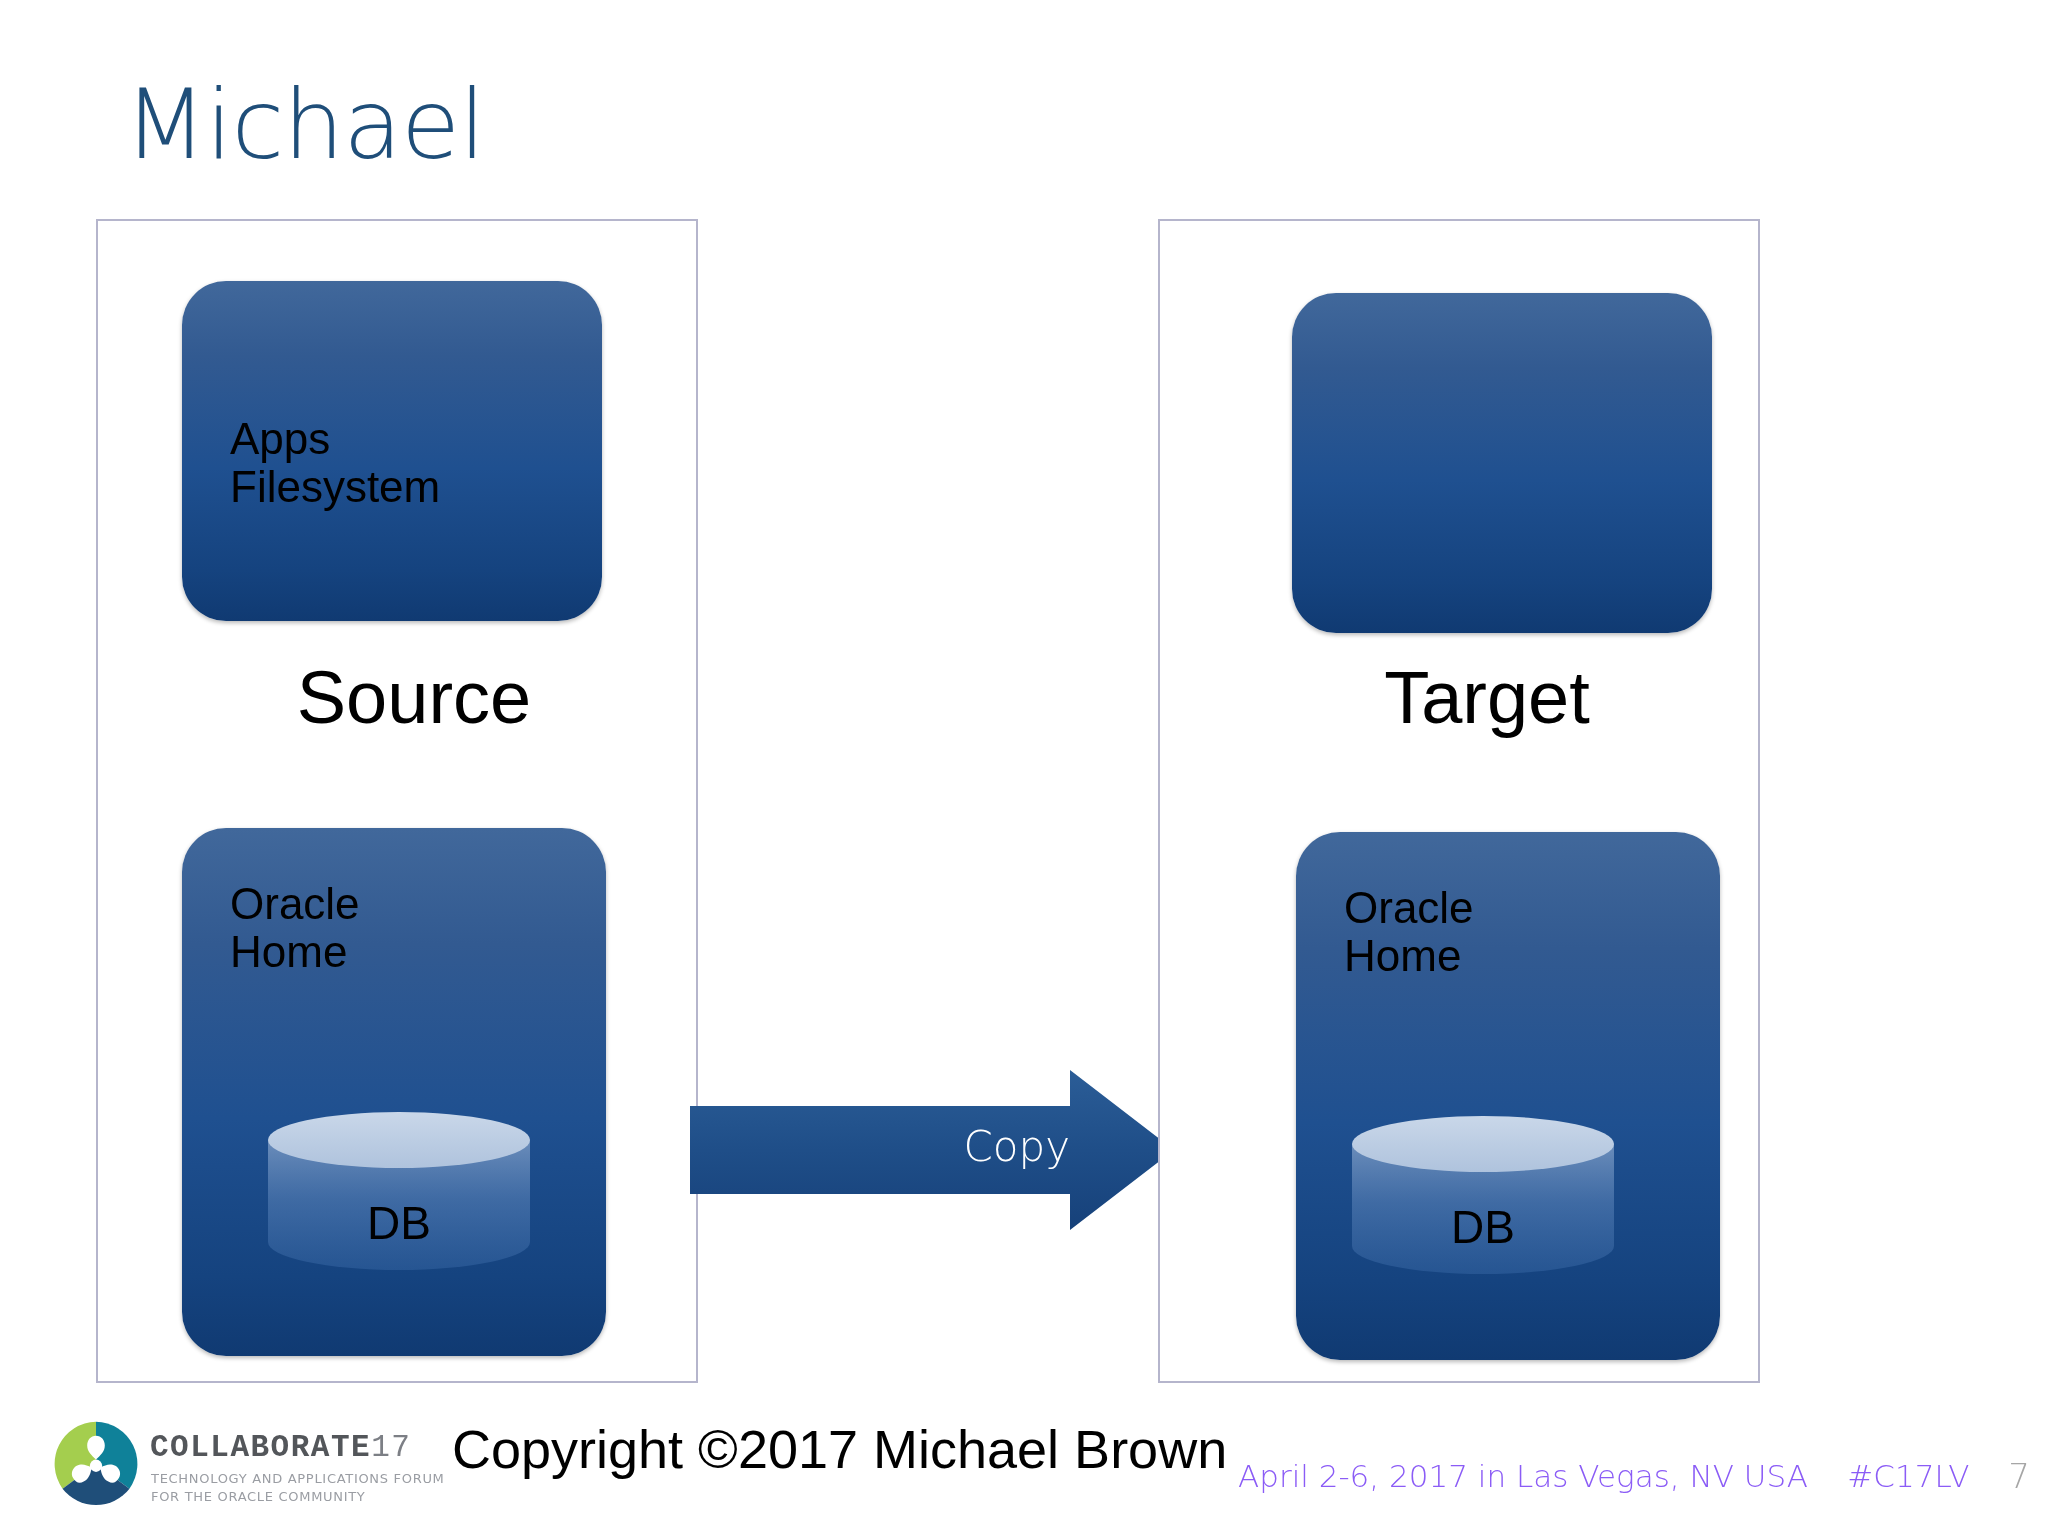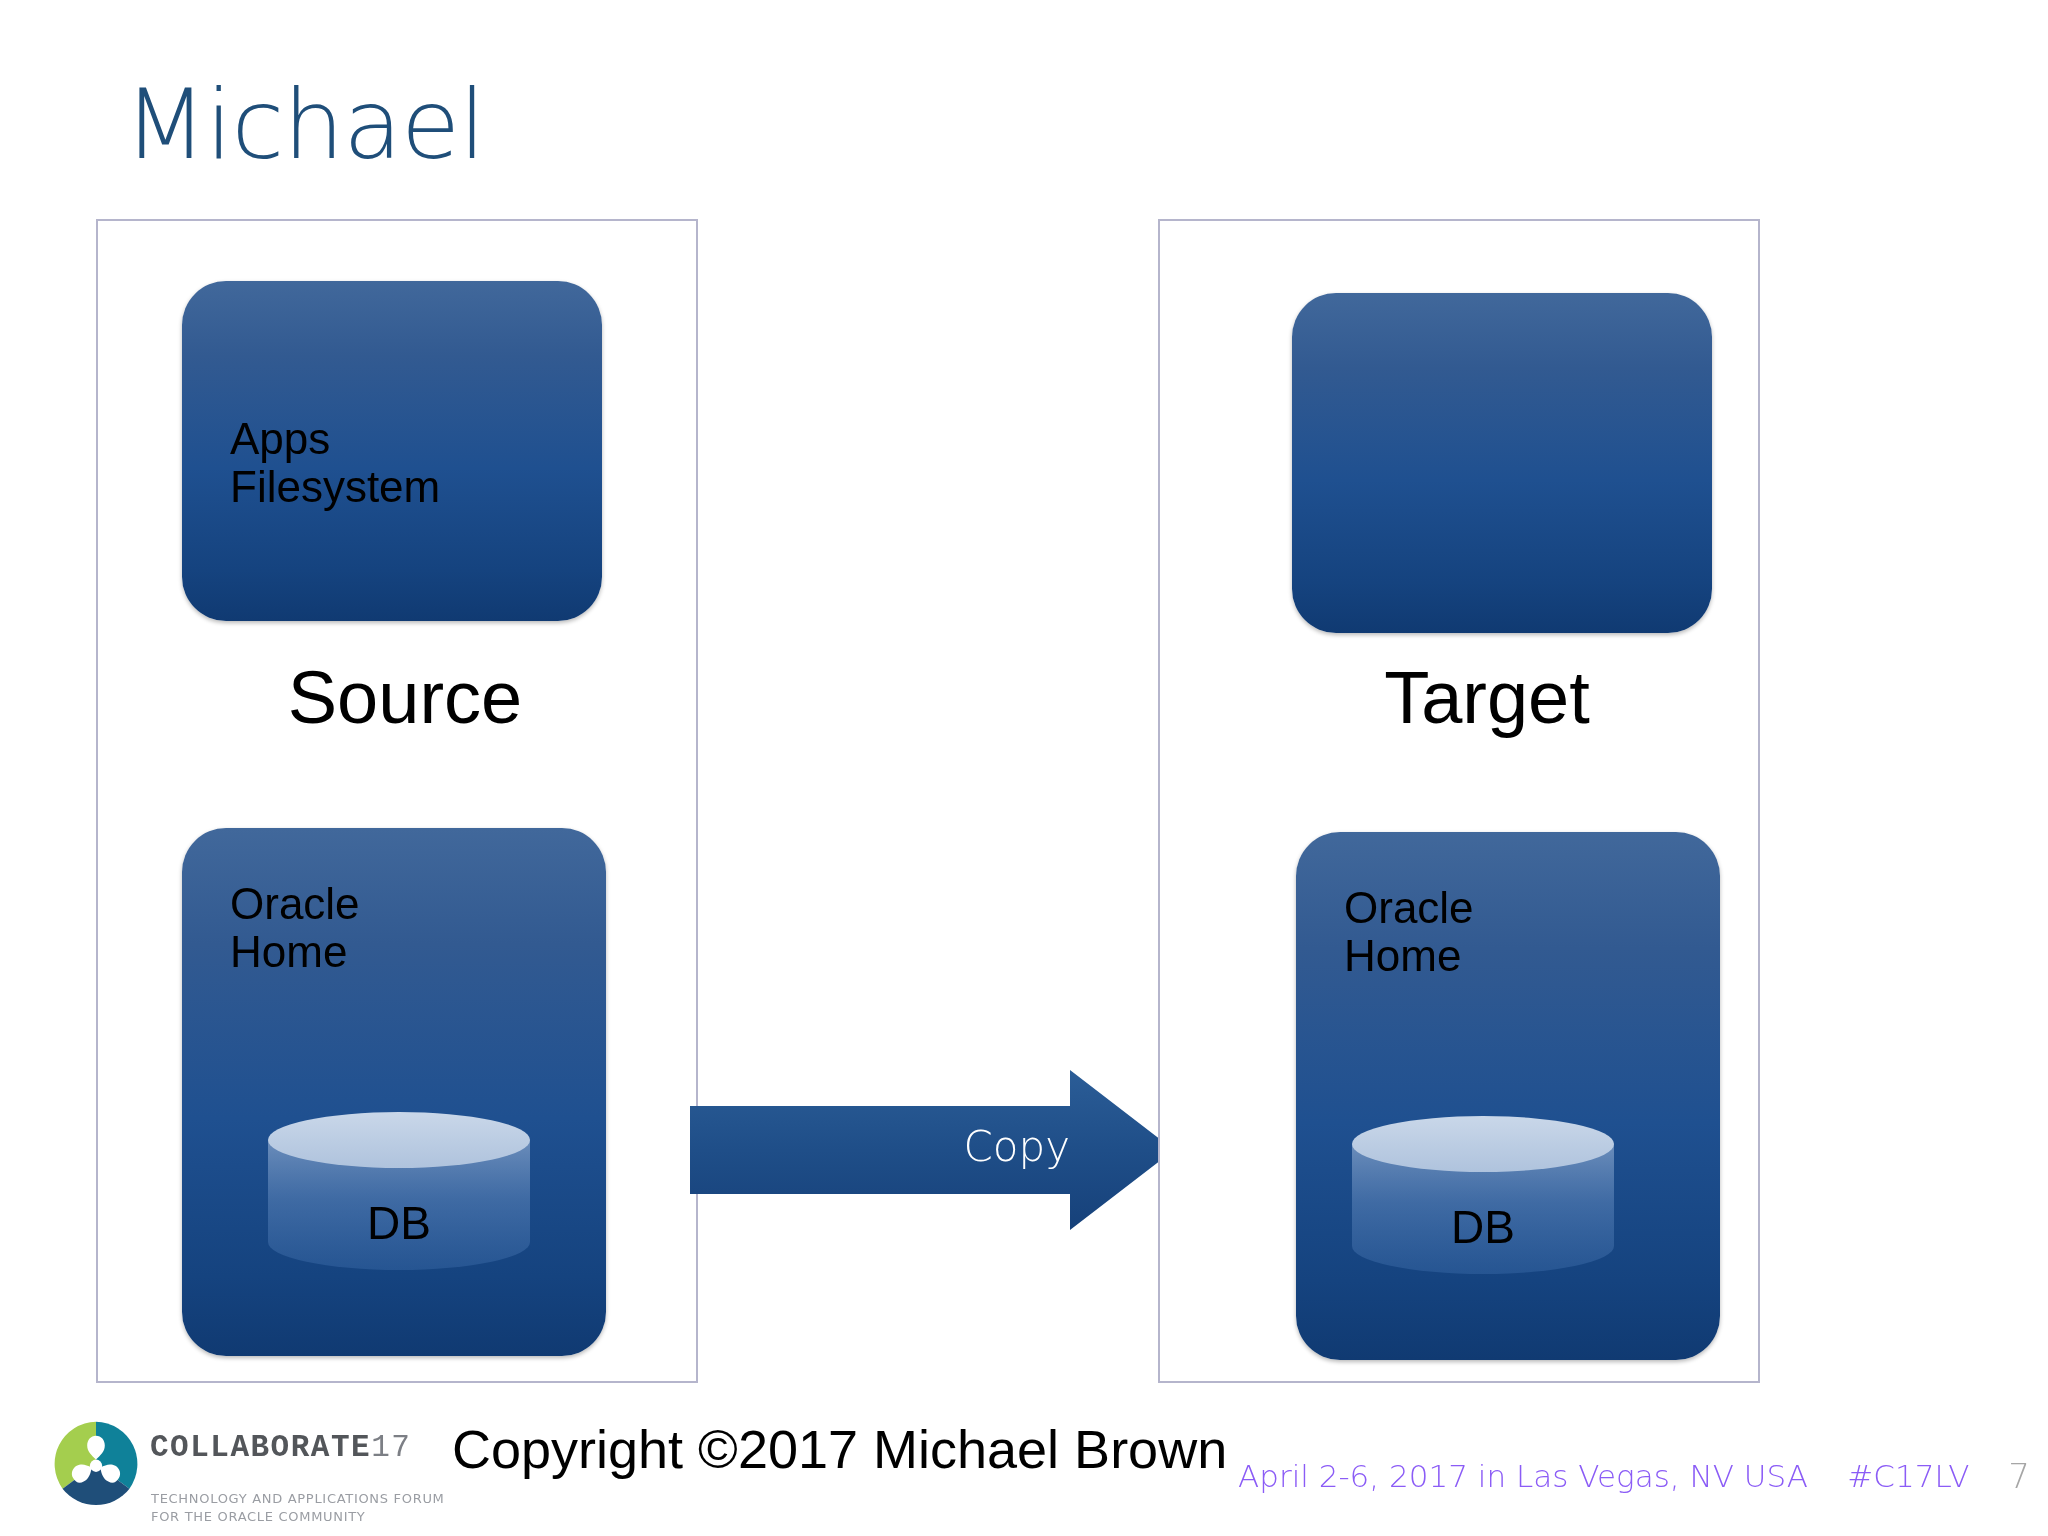--- a/index.html
+++ b/index.html
@@ -72,21 +72,21 @@
 
   
   .stage-caption {
     position: absolute;
     font-family: "Liberation Sans", sans-serif;
     font-size: 74px;
     color: #000000;
     text-align: center;
     white-space: nowrap;
   }
-  #caption-source { left: 104px;  top: 655px; width: 602px; }
+  #caption-source { left: 113px;  top: 655px; width: 602px; }
   #caption-target { left: 1158px; top: 655px; width: 602px; padding-left: 28px; }
 
   
   .db-cyl {
     position: absolute;
     width: 266px;
     height: 160px;
   }
   #db-source { left: 266px;  top: 1110px; }
   #db-target { left: 1350px; top: 1114px; }
@@ -159,21 +159,20 @@
   #logo-tagline {
     position: absolute;
     left: 151px;
     top: 58px;
     font-family: "DejaVu Sans", sans-serif;
     font-size: 13px;
     letter-spacing: 0.7px;
     line-height: 1.42;
     color: #9A9DA3;
     white-space: pre-line;
-    margin-top: 20px;
   }
   #copyright {
     position: absolute;
     left: 452px;
     top: 6px;
     font-family: "Liberation Sans", sans-serif;
     font-size: 54px;
     color: #000000;
     white-space: nowrap;
   }

